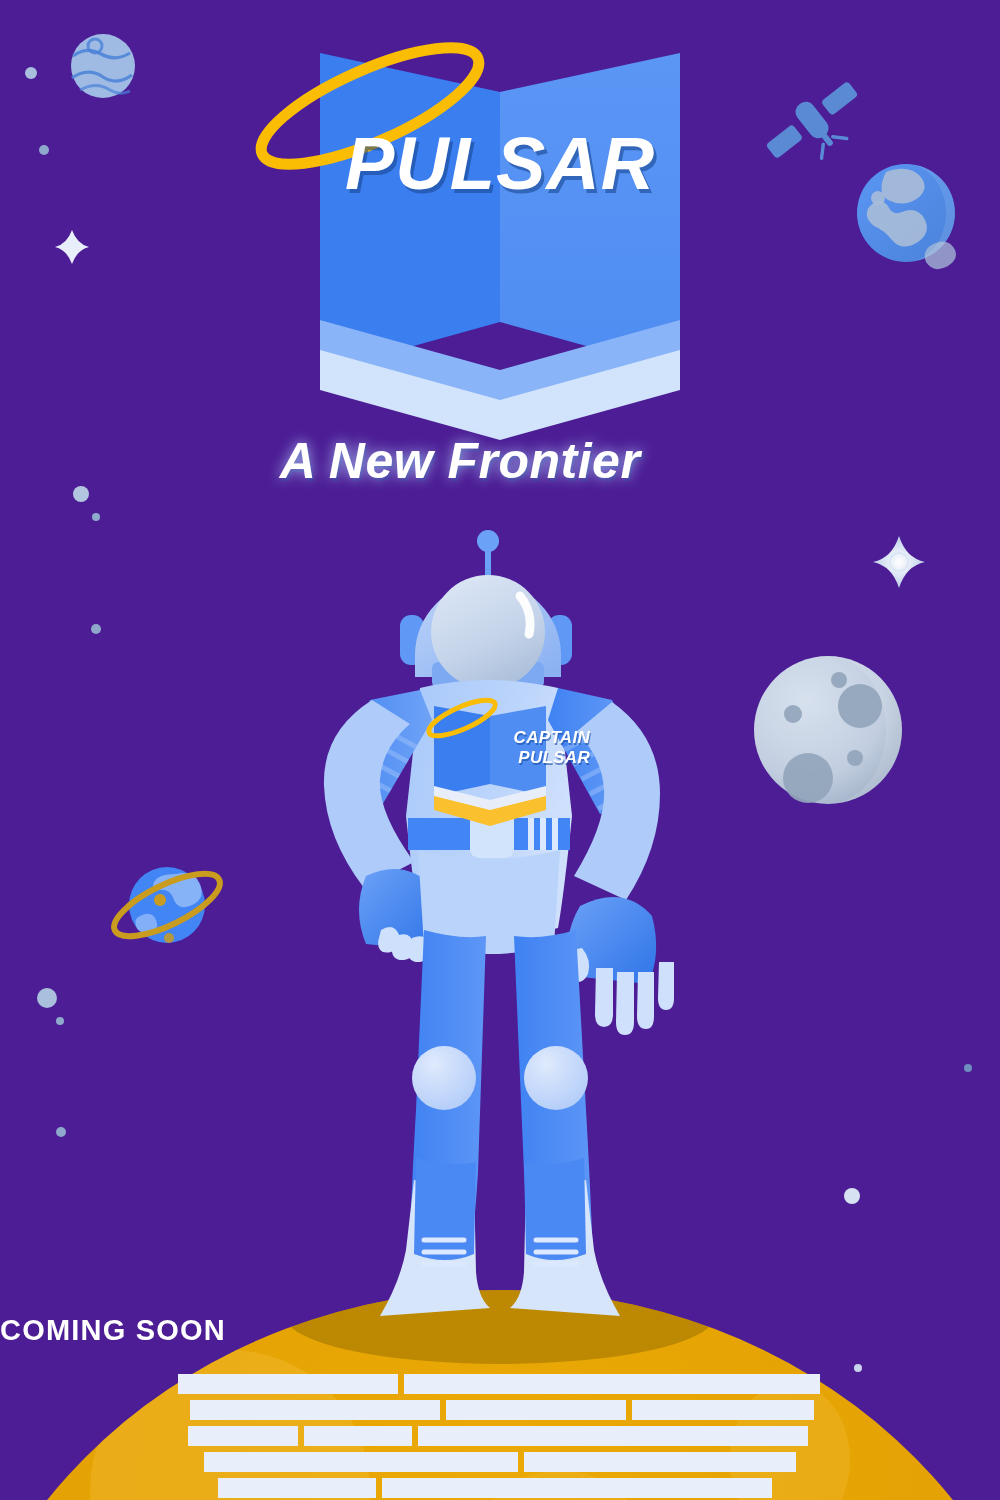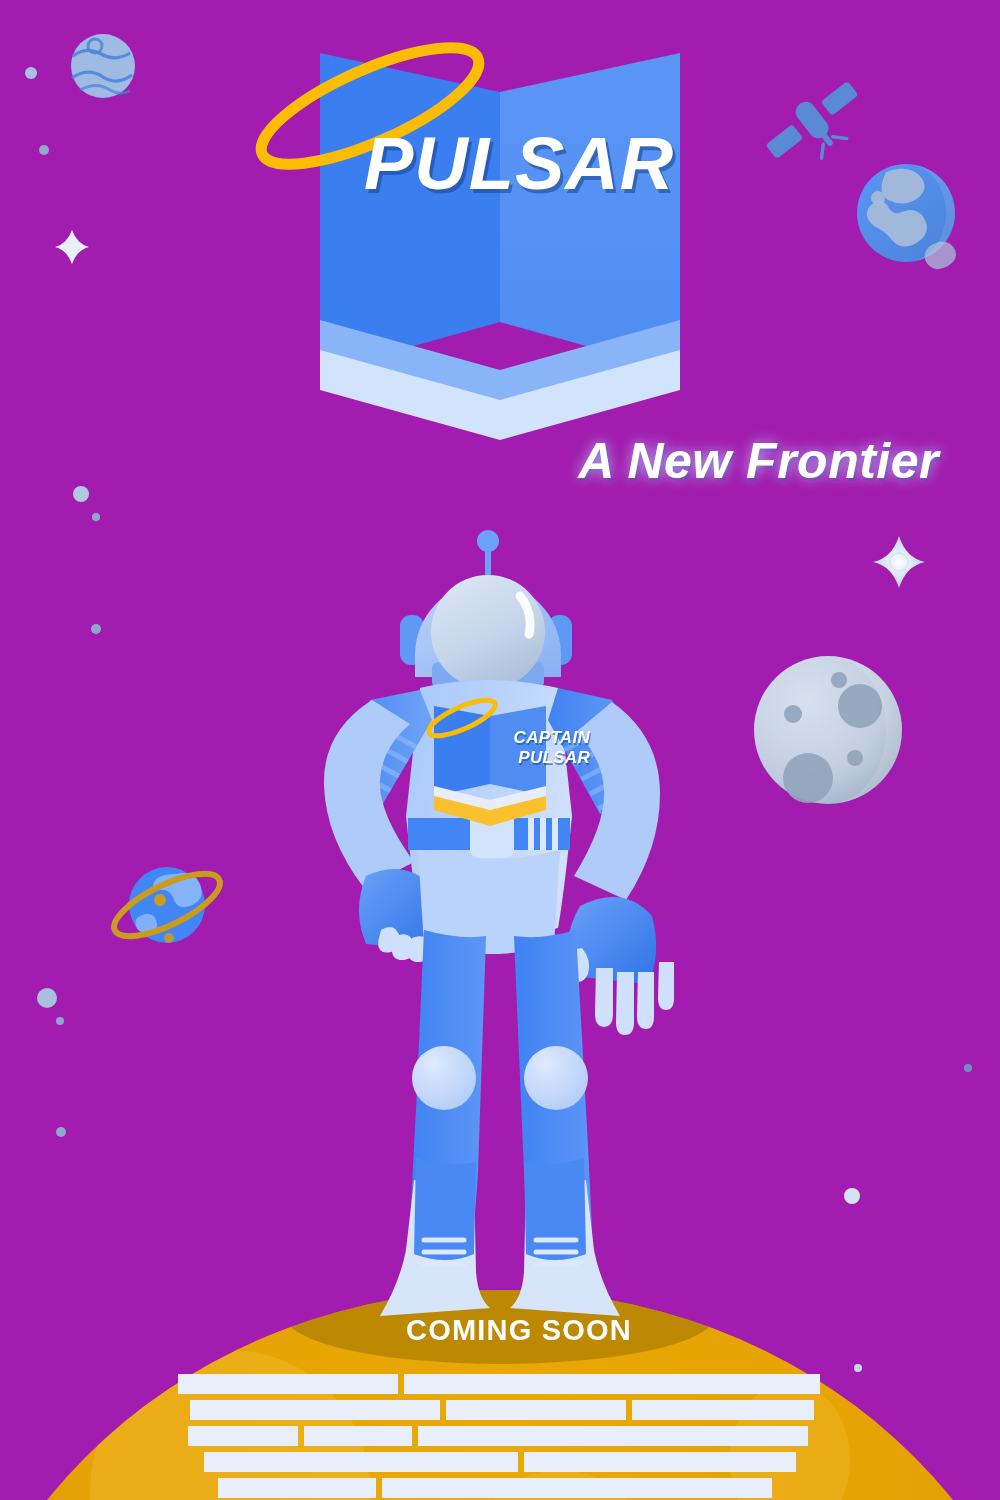--- a/index.html
+++ b/index.html
@@ -4,51 +4,50 @@
 <style>
   * { margin:0; padding:0; box-sizing:border-box; }
   html,body{ background:#16499c; }
   body{
     font-family:"Liberation Sans", sans-serif;
     width:1000px; height:1500px; overflow:hidden;
   }
   #poster{
     position:relative;
     width:1000px; height:1500px;
-    background:#a21caf;
+    background:#4c1d95;
     overflow:hidden;
-    padding-left:19px;
   }
   .layer{ position:absolute; left:0; top:0; width:1000px; height:1500px; }
   svg{ display:block; }
 
   
   .logo-text{
     position:absolute;
     width:1000px;
     text-align:center;
     font-weight:bold;
     font-style:italic;
     color:#ffffff;
     letter-spacing:1px;
     text-shadow:3px 4px 0 rgba(20,66,140,.55);
     line-height:.98;
   }
   #title-line1{ top:128px; font-size:74px; }
   #title-line2{ top:208px; font-size:74px; }
 
   #subtitle{
-    position:absolute; top:432px; width:920px; text-align:right;
+    position:absolute; top:432px; width:920px; text-align:center;
     font-size:50px; font-style:italic; font-weight:bold; color:#ffffff;
     text-shadow:0 0 14px rgba(180,210,255,.85), 2px 3px 0 rgba(22,70,150,.35);
     letter-spacing:.5px;
   }
 
   #coming-soon{
-    position:absolute; top:1314px; width:1000px; text-align:center;
+    position:absolute; top:1314px; width:1000px; text-align:left;
     font-size:29px; font-weight:bold; color:#ffffff; letter-spacing:1.2px;
   }
 
   .chest-text{
     position:absolute;
     width:200px; text-align:right;
     font-weight:bold; font-style:italic; color:#ffffff;
     font-size:17px; line-height:1.02;
     text-shadow:1px 2px 0 rgba(25,75,160,.6);
     letter-spacing:.3px;

